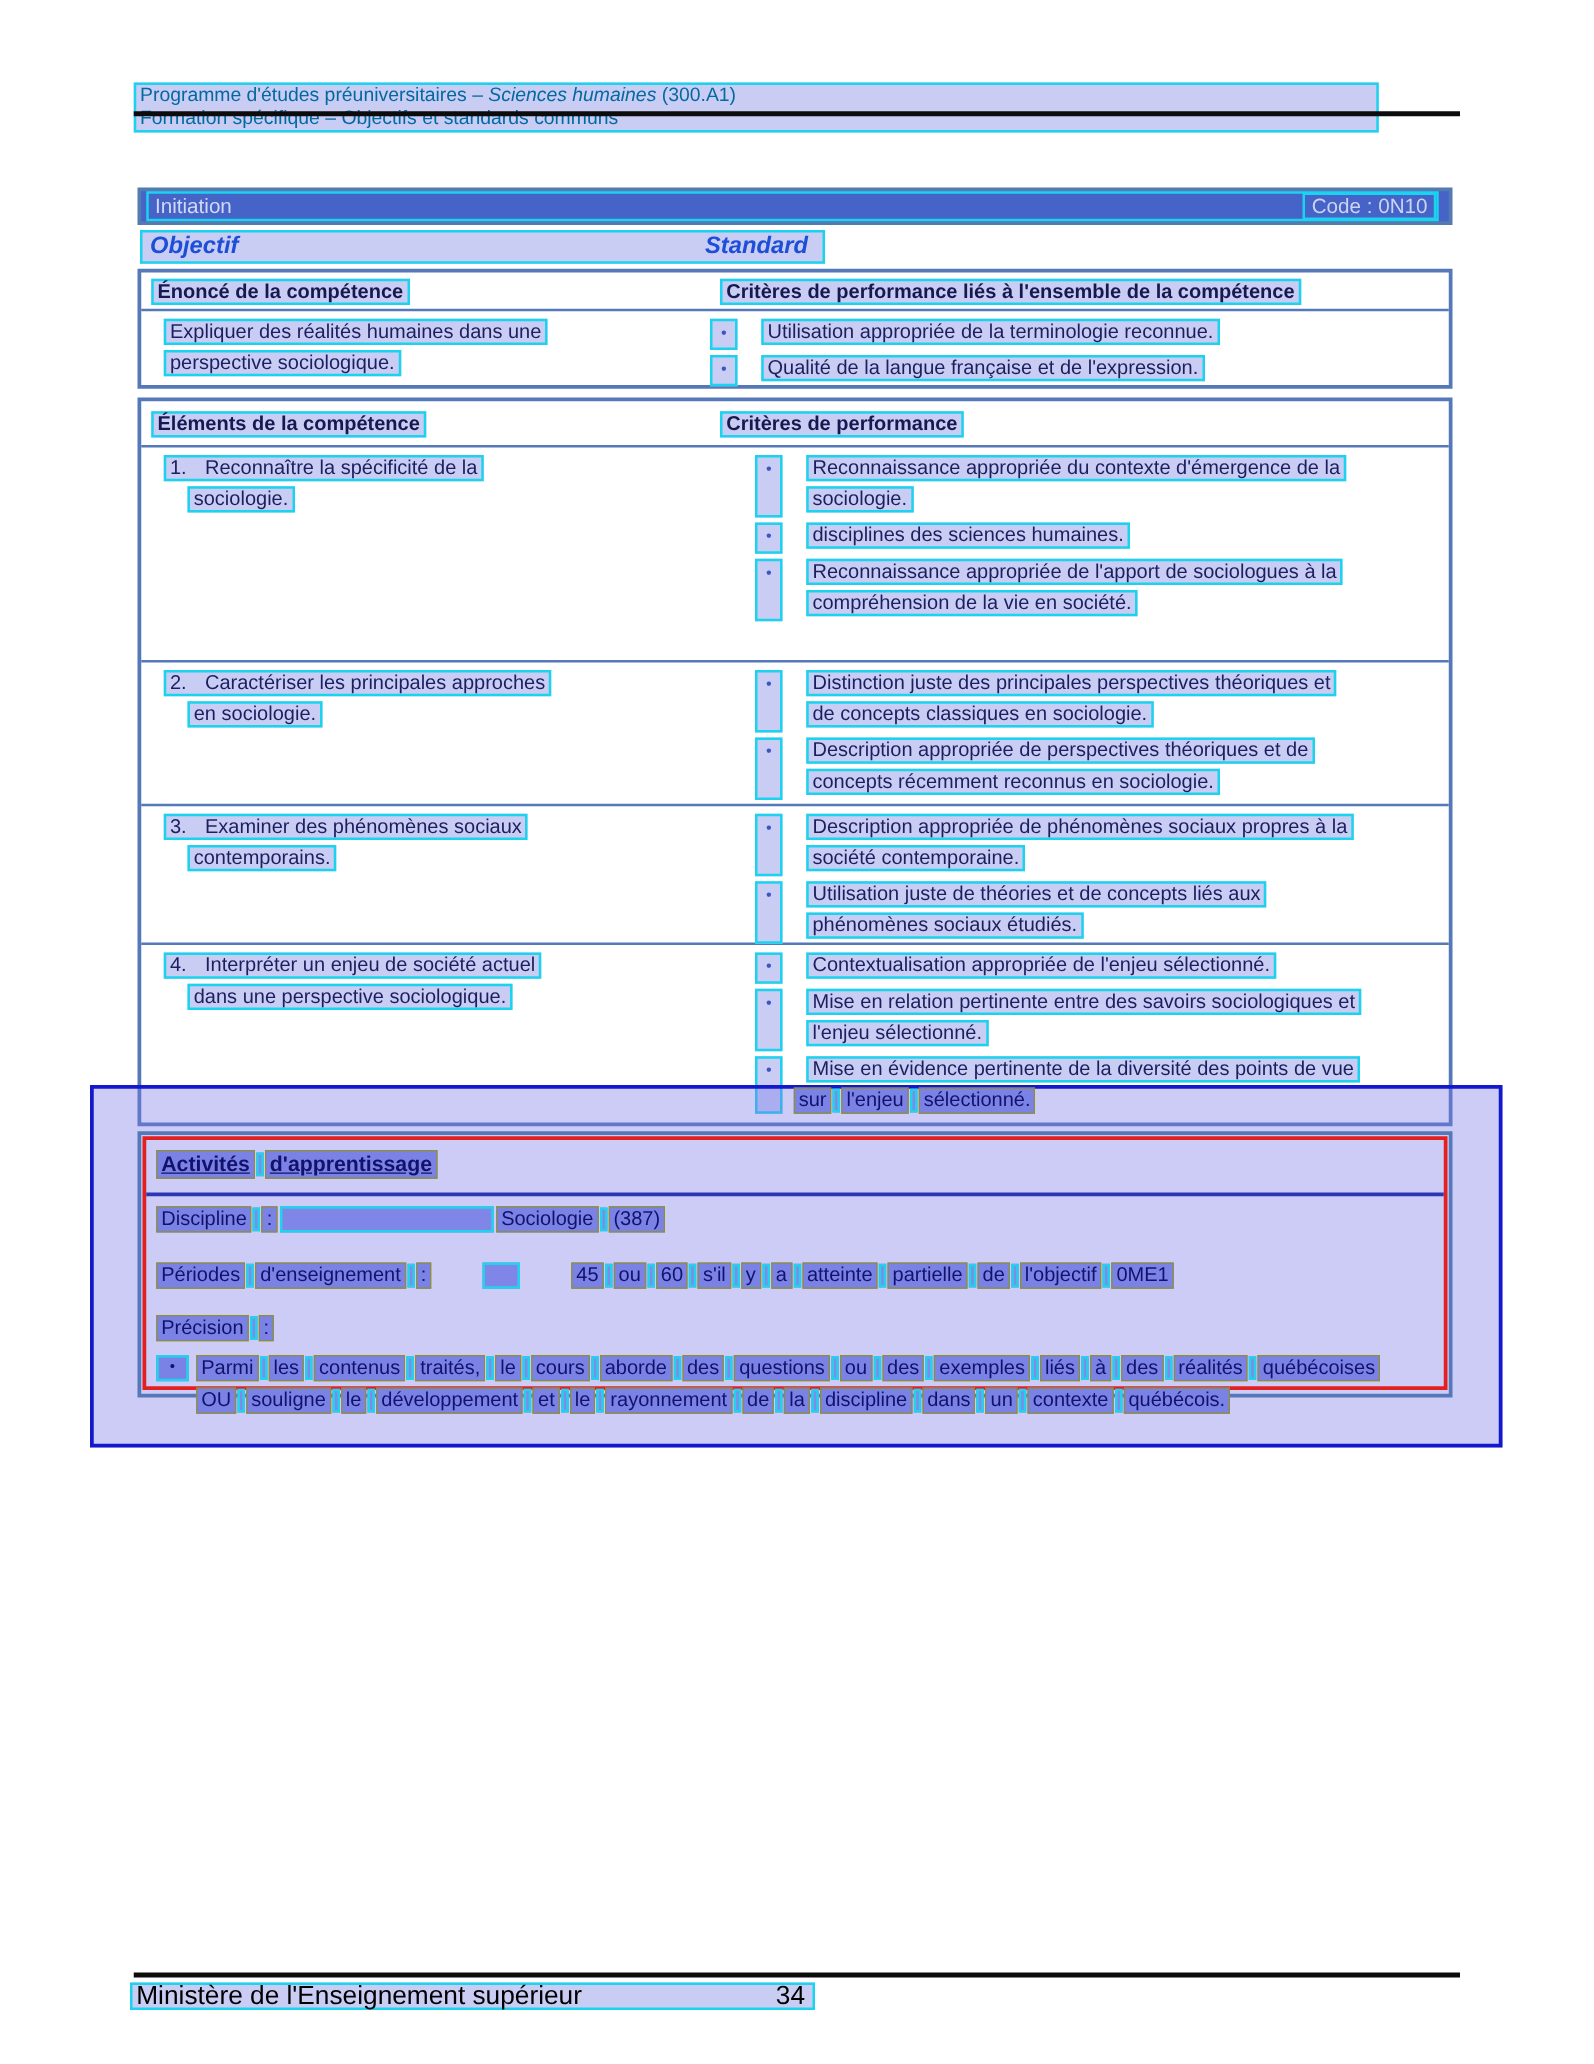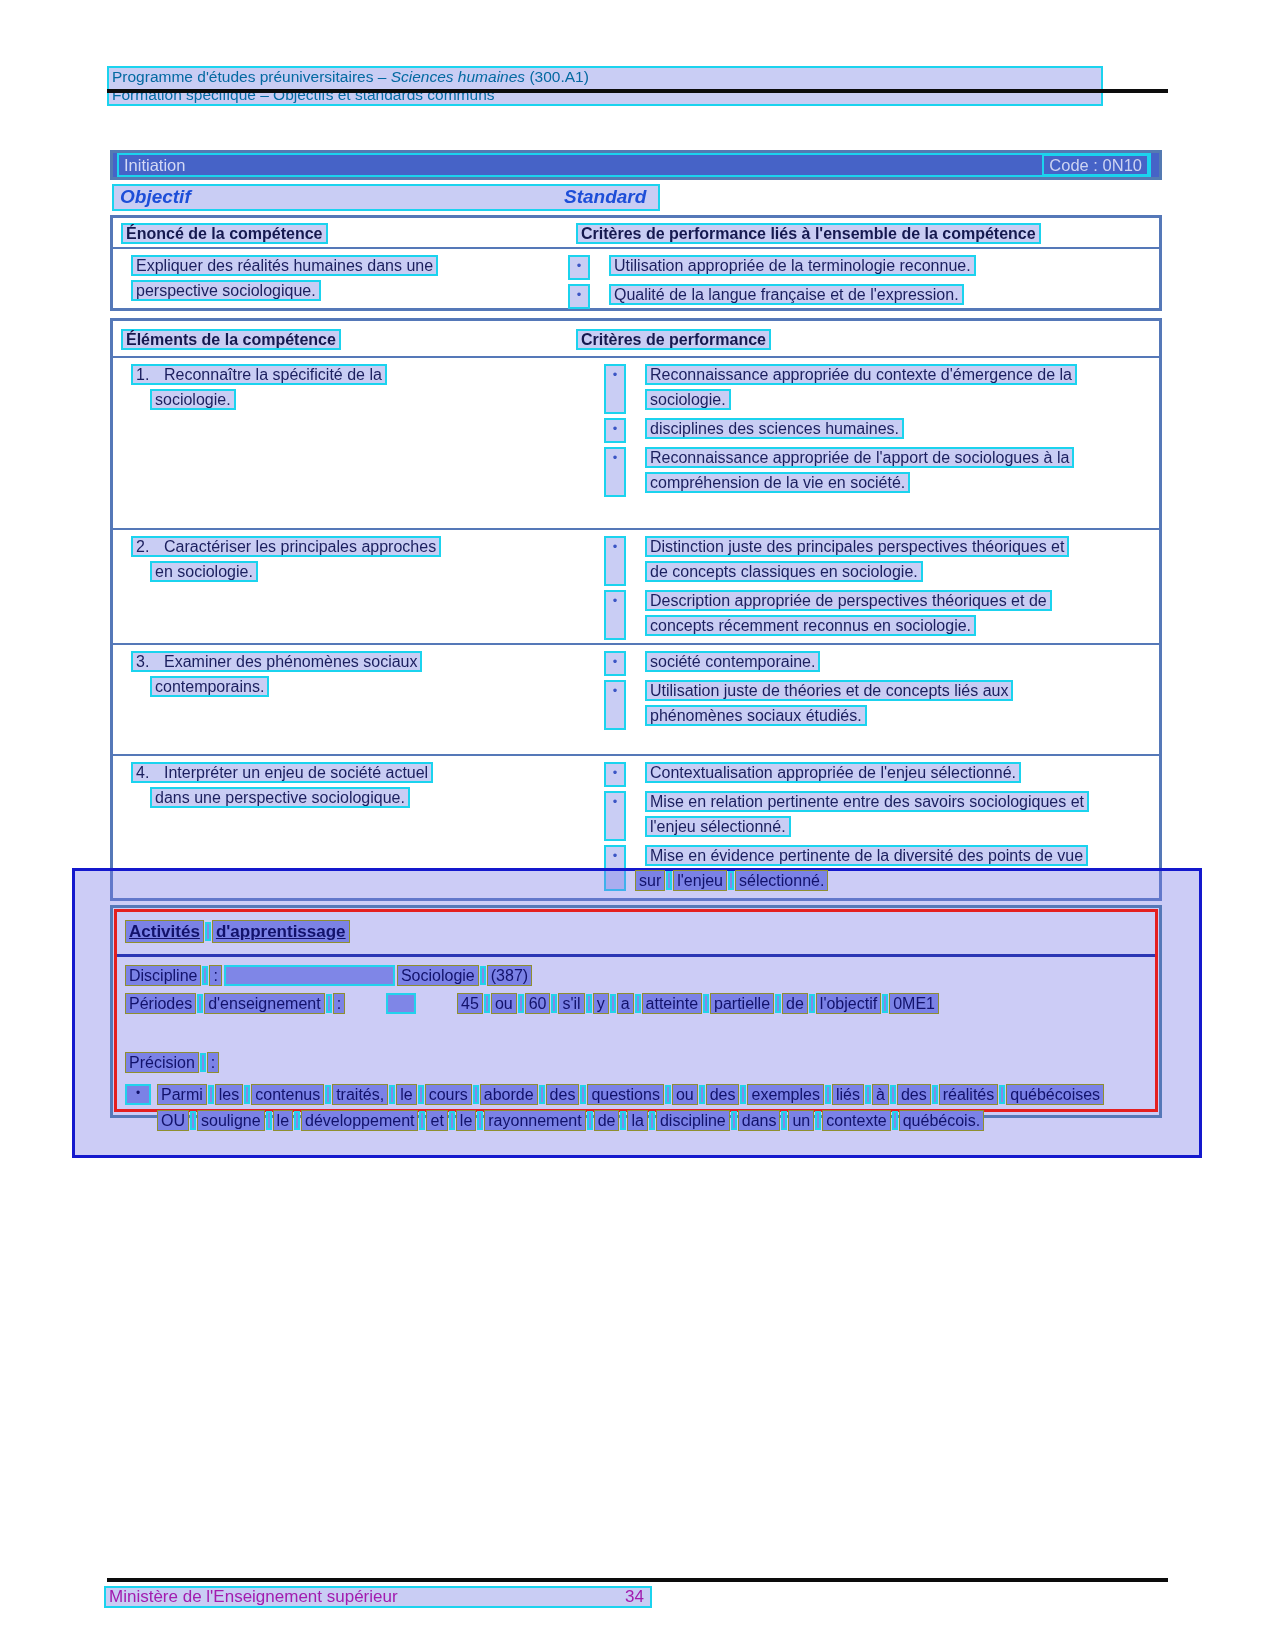--- a/index.html
+++ b/index.html
@@ -15,21 +15,21 @@
     vertical-align: top; white-space: nowrap; width: fit-content;
   }
   .line { display:block; margin-bottom:4px;margin-left:10px; }
   .b { font-weight:bold; color:#15194f; }
   
   .pg-header { position:absolute; left:107px; top:66px; width:996px; }
   .hdr-box { display:flex; justify-content:space-between; width:100%; font-size:15.5px; color:#0369a1; line-height:18px;flex-direction:column; }
   .rule { position:absolute; left:107px; width:1061px; height:4px; background:#0c0c0c; }
   .top-rule { top:89px; } .bot-rule { top:1578px; }
   .pg-footer { position:absolute; left:104px; top:1586px; width:548px; }
-  .ftr-box { display:flex; justify-content:space-between; width:100%; font-size:17px; color:#a21caf; line-height:18px; padding:0 6px 0 3px; }
+  .ftr-box { display:flex; justify-content:space-between; width:100%; font-size:21px; color:#000000; line-height:18px; padding:0 6px 0 3px; }
   
   .banner { position:absolute; left:110px; top:150px; width:1052px; height:30px; background:#547ab2; padding:3px; }
   .banner-inner { height:100%; background:#4663c7; position:relative; }
   .banner-box { position:absolute; left:4px; top:0; right:8px; bottom:0; border:2px solid #1bd3ee;
     display:flex; justify-content:space-between; align-items:center; color:#d3d9f5; font-size:16.5px; padding-left:5px; }
   .banner-code { border:2px solid #1bd3ee; padding:0 5px; color:#ccd3f2; line-height:18px; }
   
   .obj-std { position:absolute; left:112px; top:184px; width:548px; height:27px; background:#c9cdf4; border:2px solid #1bd3ee; }
   .obj-std span { position:absolute; top:0; font-style:italic; font-weight:bold; font-size:19px; line-height:22px; color:#1d4ed8; }
   .obj { left:6px; } .std { left:450px; }
@@ -60,21 +60,21 @@
   
   .overlay { position:absolute; left:72px; top:868px; width:1130px; height:290px;
     background:rgba(120,120,232,0.38); border:3px solid #1418cd; z-index:5; pointer-events:none; }
   
   .activities { position:absolute; left:110px; top:905px; width:1052px; height:213px; border:3px solid #5578b8; z-index:6; background:transparent; }
   .redbox { position:absolute; left:1px; top:1px; right:1px; bottom:3px; border:3px solid #e41f1f; }
   .act-title { position:absolute; left:8px; top:8px; }
   .act-title .wchip { font-weight:bold; text-decoration:underline; font-size:17px; line-height:21px; }
   .act-sep { position:absolute; left:0; right:0; top:42px; border-top:3px solid #2b36b4; }
   .act-row { position:absolute; left:8px; display:flex; align-items:center; }
-  .r-disc { top:53px; } .r-per { top:81px;gap:39px; } .r-prec { top:140px; }
+  .r-disc { top:53px; } .r-per { top:98px;gap:39px; } .r-prec { top:140px; }
   .tabchip { display:inline-block; height:21px; background:#7f86e7; border:2px solid #22d2ec; margin:0 2px; flex:0 0 auto; }
   .tab1 { width:171px; } .tab2 { width:30px; }
   .note-dot { position:absolute; left:8px; top:172px; width:26px; height:21px; background:#7b82e6; border:2px solid #22d2ec;
     color:#12126b; text-align:center; line-height:15px; font-size:12px; }
   .note { position:absolute; left:40px; top:172px; }
   .note .chips { margin-bottom:5px; }
 </style>
 </head>
 <body>
 
@@ -189,20 +189,21 @@
 
     <div class="trow" style="height:111px;">
       <div class="c1">
         <span class="hl line"><span class="numpart">3.</span><span>Examiner des phénomènes sociaux</span></span>
         <span class="hl line el2">contemporains.</span>
       </div>
       <div class="c2">
         <div class="crit">
           <span class="hl dot">•</span>
           <div class="bl">
+            <span class="hl line">Description appropriée de phénomènes sociaux propres à la</span>
             <span class="hl line">société contemporaine.</span>
           </div>
         </div>
         <div class="crit">
           <span class="hl dot">•</span>
           <div class="bl">
             <span class="hl line">Utilisation juste de théories et de concepts liés aux</span>
             <span class="hl line">phénomènes sociaux étudiés.</span>
           </div>
         </div>

